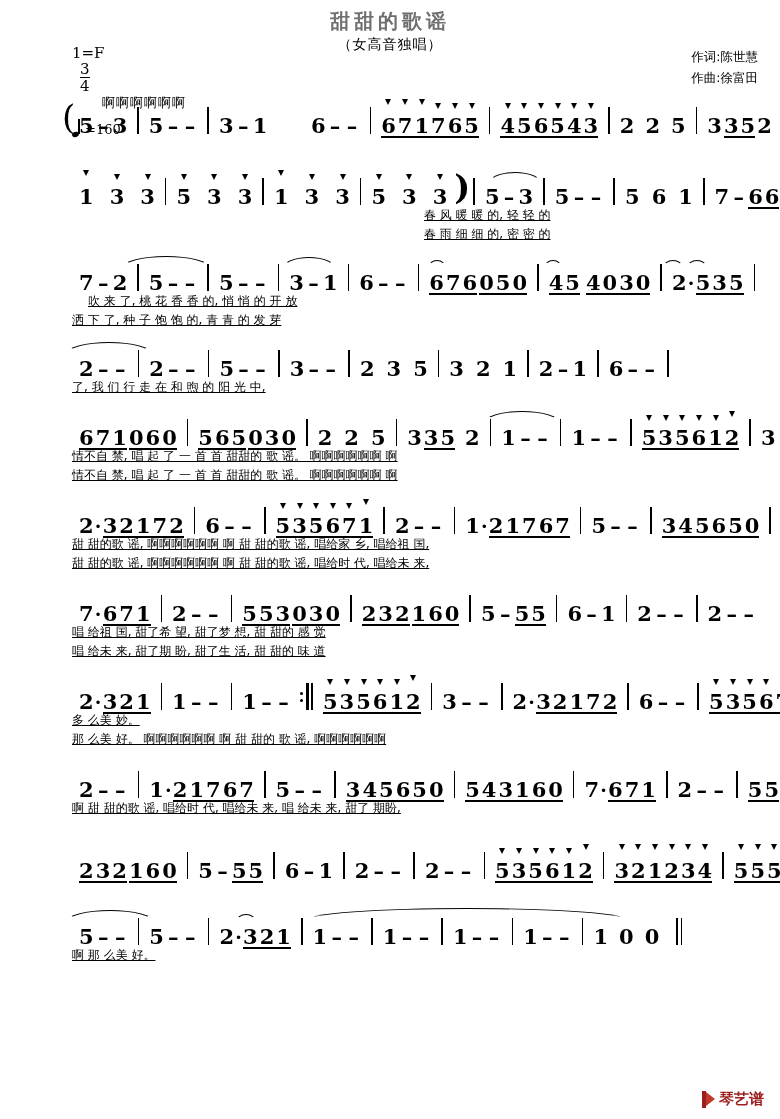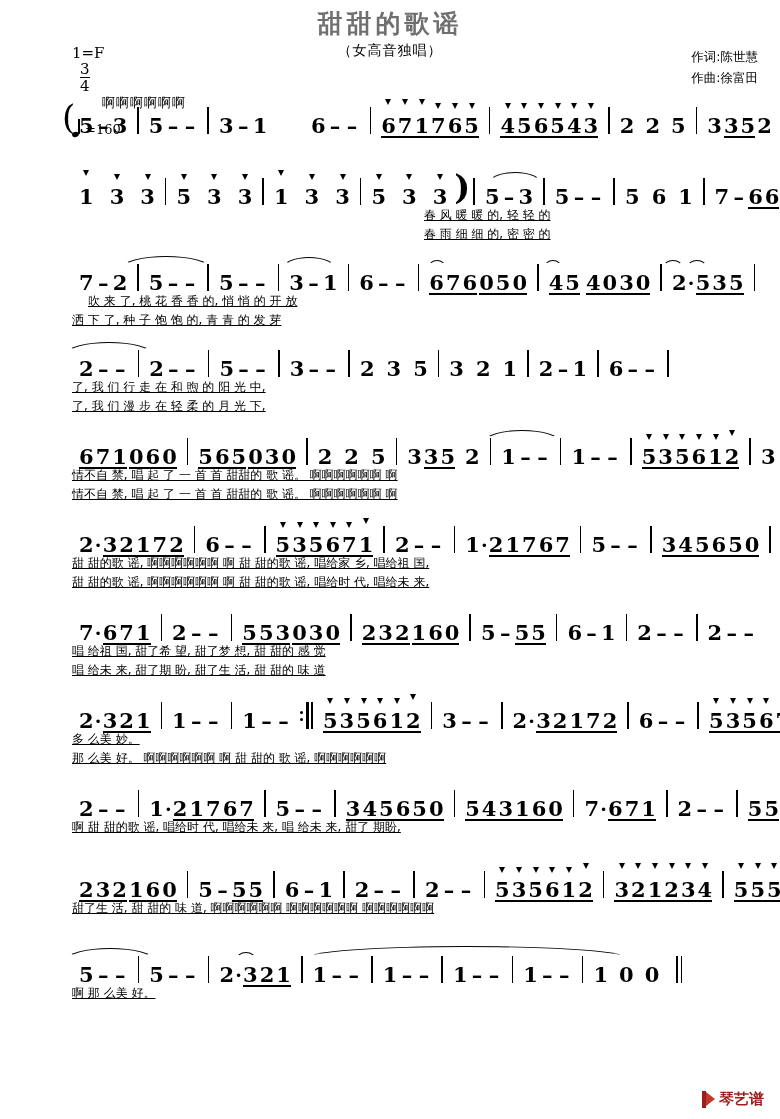--- a/index.html
+++ b/index.html
@@ -5,21 +5,21 @@
   html,body{margin:0;padding:0;}
   body{
     width:780px;height:1119px;background:#ffffff;
     font-family:"DejaVu Sans","Liberation Sans",sans-serif;
     color:#000;overflow:hidden;position:relative;
   }
   .sheet{position:relative;width:780px;height:1119px;}
 
   
   .title{
-    text-align:center;font-size:25px;font-weight:700;letter-spacing:4px;
+    text-align:center;font-size:20px;font-weight:700;letter-spacing:4px;
     color:#6f6f6f;padding-top:10px;line-height:1.1;
     font-family:"DejaVu Sans","Liberation Sans",sans-serif;
   }
   .subtitle{text-align:center;font-size:14px;margin-top:4px;letter-spacing:1px;}
 
   .meta-left{position:absolute;left:72px;top:44px;width:250px;}
   .keyrow{display:flex;align-items:flex-start;flex-direction:column;}
   .keysig{font-size:15px;font-family:"DejaVu Serif","Liberation Serif",serif;}
   .meter{display:inline-block;text-align:center;margin-left:8px;line-height:1;
          font-family:"DejaVu Serif","Liberation Serif",serif;font-size:15px;}
@@ -416,23 +416,20 @@
         <span class="measure">
             <span class="n lo">6</span>
             <span class="dash">–</span>
             <span class="dash">–</span>
           </span>
         <span class="barline"></span>
       </div>
       <div class="lyricrow">
           <span>了, 我 们 行 走 在 和 煦 的 阳 光 中,</span>
         </div>
-      <div class="lyricrow">
-          <span>了, 我 们 漫 步 在 轻 柔 的 月 光 下,</span>
-        </div>
     </div>
 
     <div class="system" style="margin-top:10px;">
       <div class="noterow">
         <span class="measure">
             <span class="beam">
               <span class="n">6</span>
               <span class="n">7</span>
               <span class="n">1</span>
             </span>
@@ -899,23 +896,20 @@
         <span class="barline"></span>
         <span class="measure">
             <span class="beam">
               <span class="n st hi">5</span>
               <span class="n st hi">5</span>
               <span class="n st hi">5</span>
             </span>
           </span>
 
       </div>
-      <div class="lyricrow">
-          <span>甜了生 活, 甜 甜的 味 道, 啊啊啊啊啊啊 啊啊啊啊啊啊 啊啊啊啊啊啊</span>
-        </div>
     </div>
 
     <div class="system" style="margin-top:26px;">
       <div class="noterow">
         <span class="measure" style="position:relative">
           <span class="slur" style="left:-6px;top:-16px;width:86px;"></span>
           <span class="n lo">5</span>
             <span class="dash">–</span>
             <span class="dash">–</span>
           </span>

